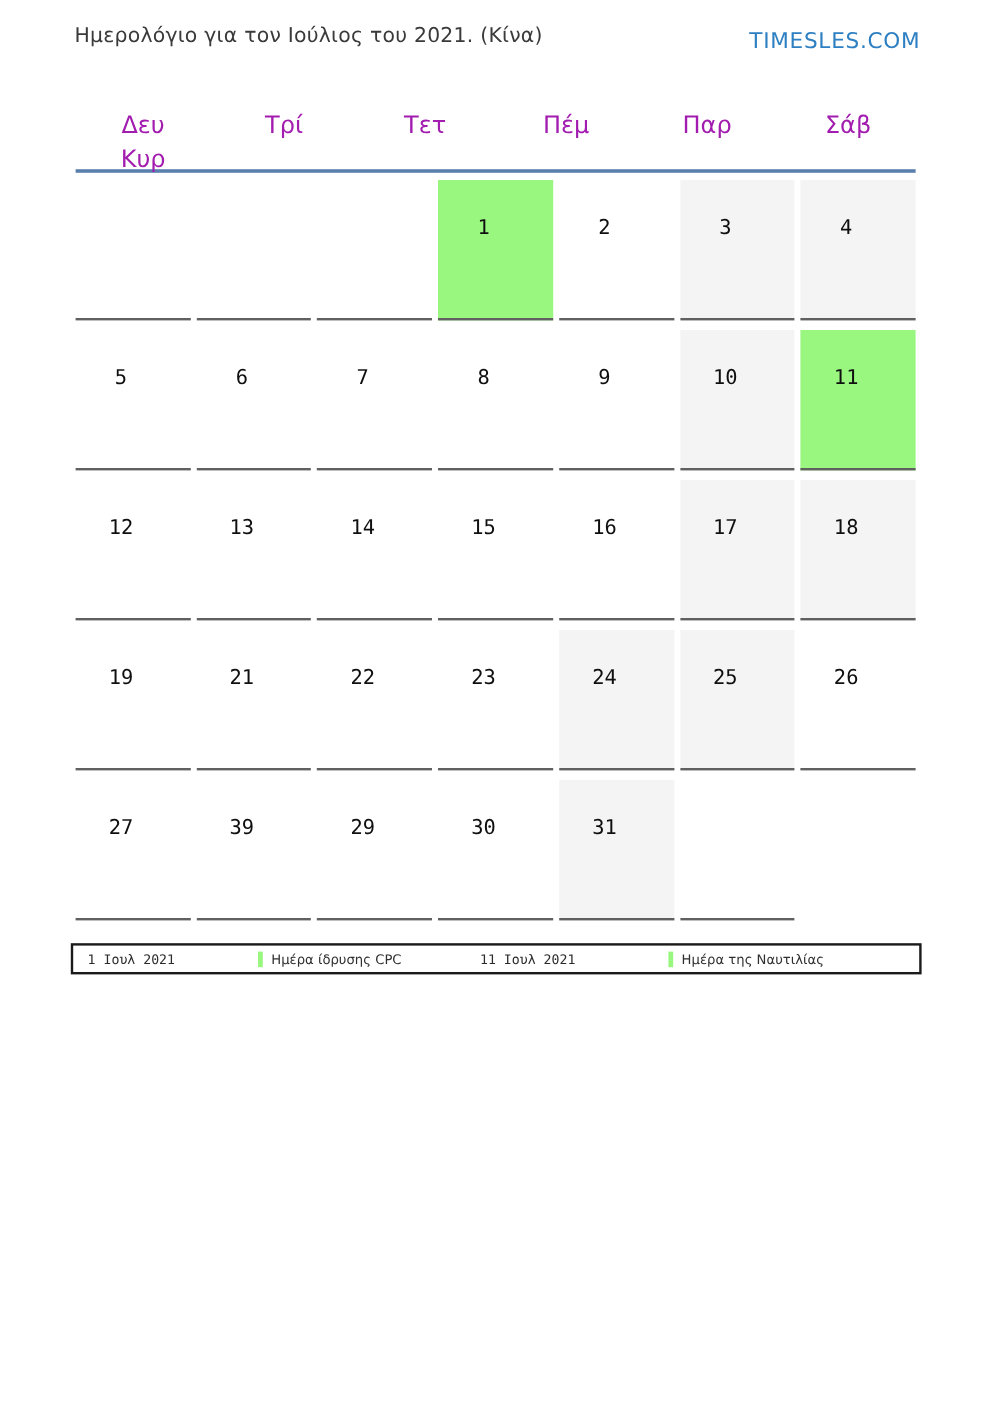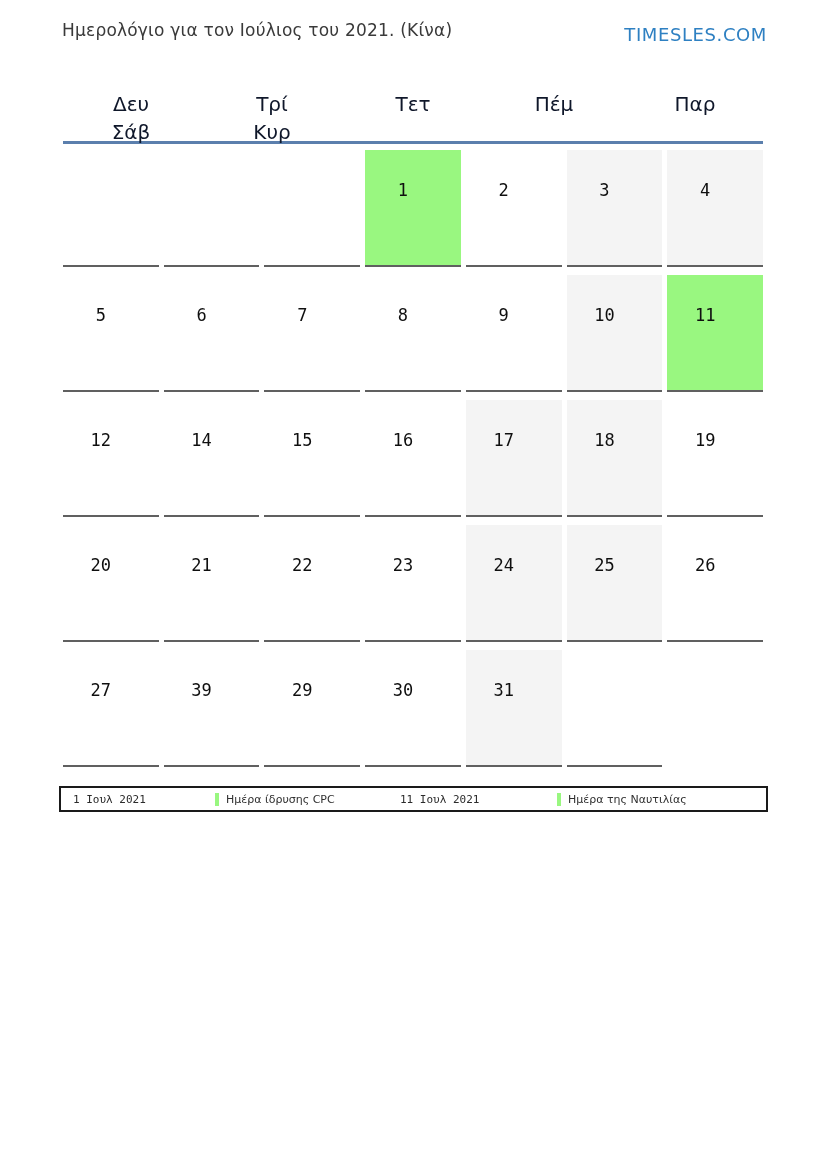--- a/index.html
+++ b/index.html
@@ -43,27 +43,27 @@
     font-weight:400;
   }
   .calendar{
     position:absolute;
     left:63px;
     top:90px;
     width:700px;
   }
   .weekday-row{
     display:grid;
-    grid-template-columns:repeat(5,1fr);
+    grid-template-columns:repeat(6,1fr);
     column-gap:5px;
     height:28px;
     line-height:28px;
     text-align:center;
     font-size:20px;
-    color:#0f172a;
+    color:#a21caf;
   }
   .header-rule{
     height:3px;
     background:var(--rule-blue);
     margin-top:23px;
   }
   .cal-grid{
     display:grid;
     grid-template-columns:repeat(7,1fr);
     column-gap:5px;
@@ -181,39 +181,39 @@
         <div class="cell weekend">
           <span>10</span>
         </div>
         <div class="cell holiday">
           <span>11</span>
         </div>
         <div class="cell normal">
           <span>12</span>
         </div>
         <div class="cell normal">
+          <span>13</span>
+        </div>
+        <div class="cell normal">
           <span>14</span>
         </div>
         <div class="cell normal">
           <span>15</span>
         </div>
         <div class="cell normal">
           <span>16</span>
         </div>
         <div class="cell weekend">
           <span>17</span>
         </div>
         <div class="cell weekend">
           <span>18</span>
         </div>
         <div class="cell normal">
           <span>19</span>
-        </div>
-        <div class="cell normal">
-          <span>20</span>
         </div>
         <div class="cell normal">
           <span>21</span>
         </div>
         <div class="cell normal">
           <span>22</span>
         </div>
         <div class="cell normal">
           <span>23</span>
         </div>

